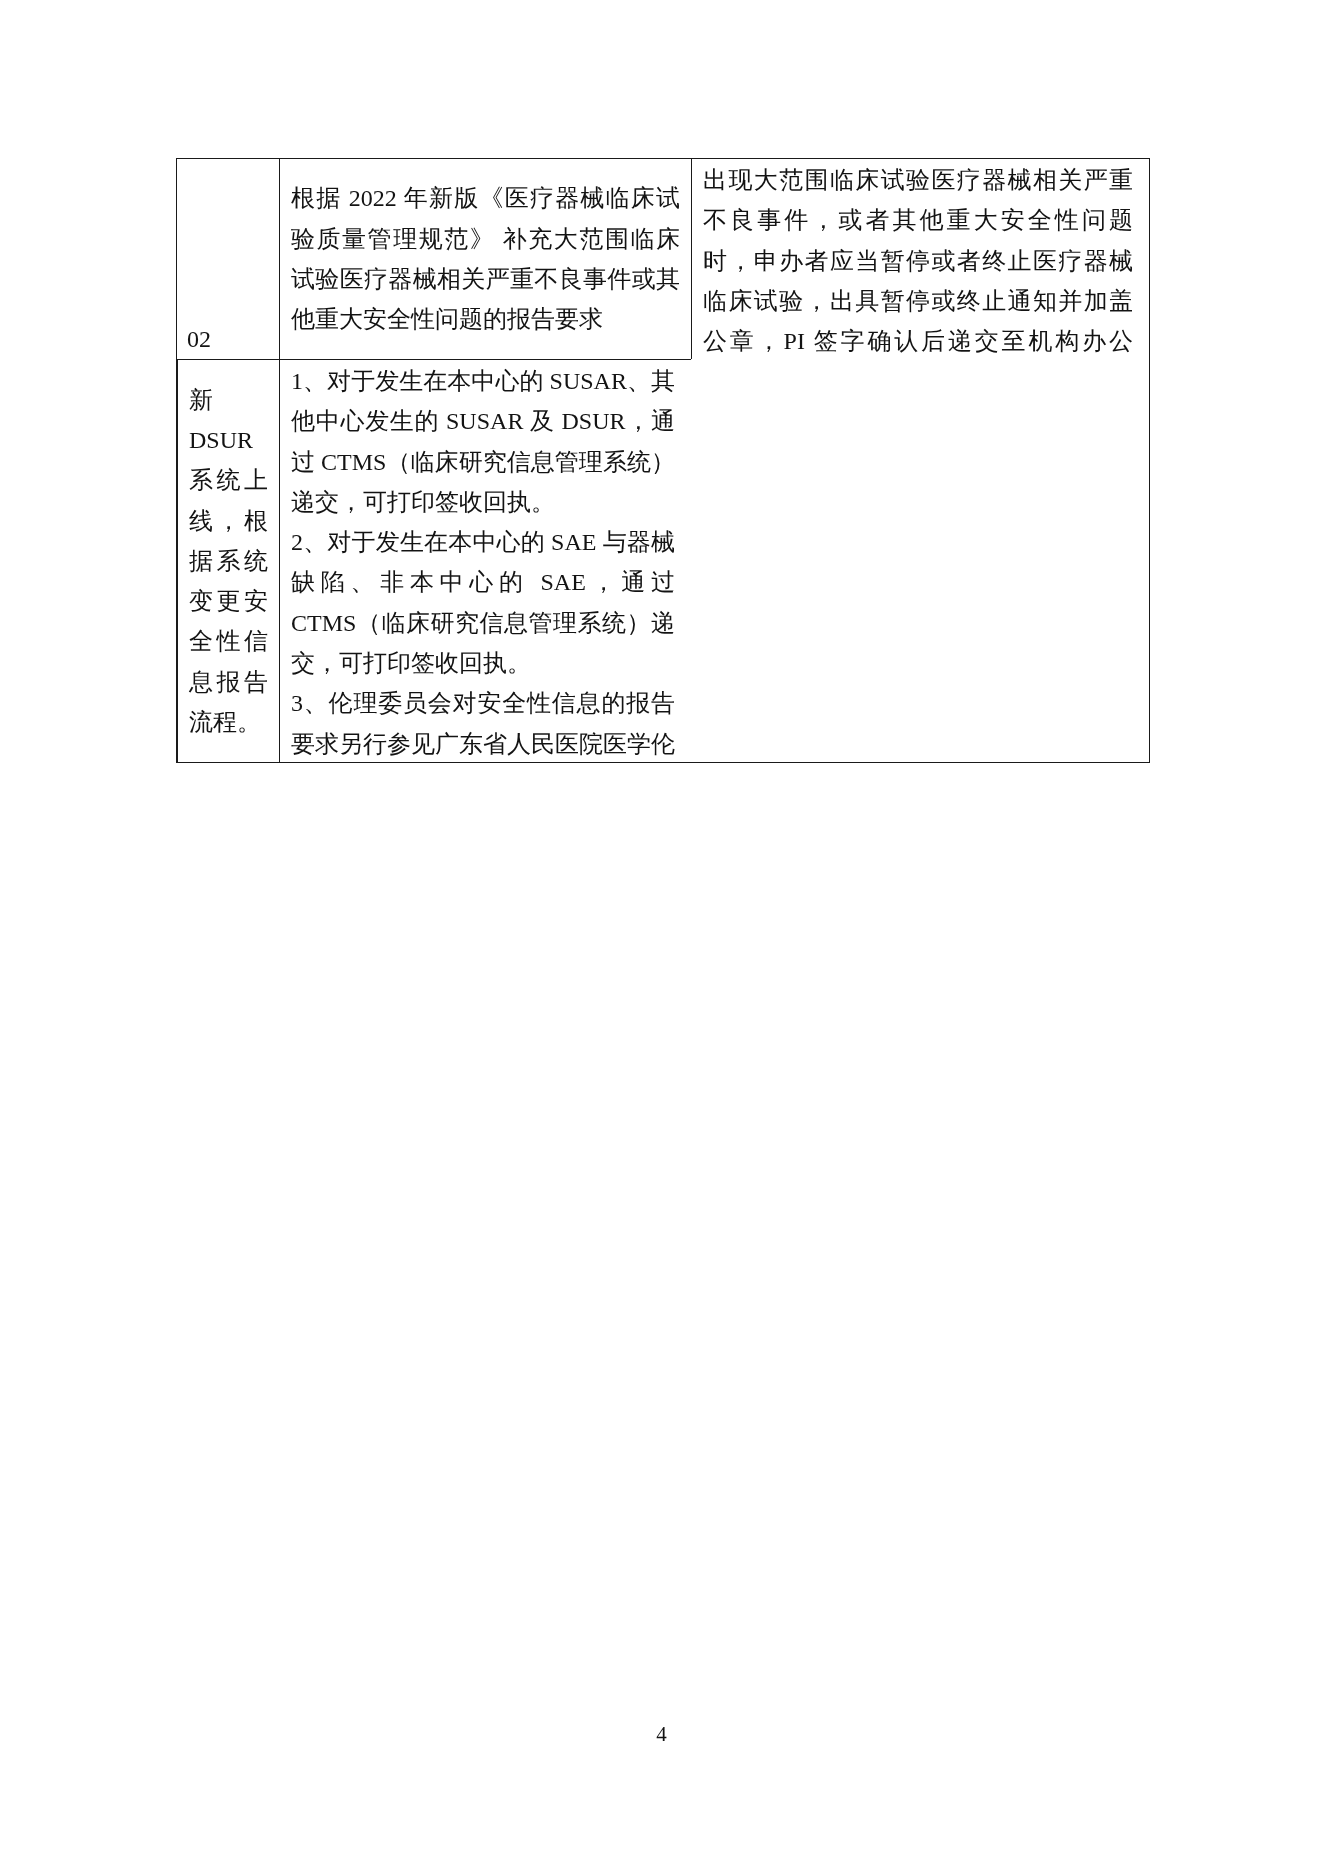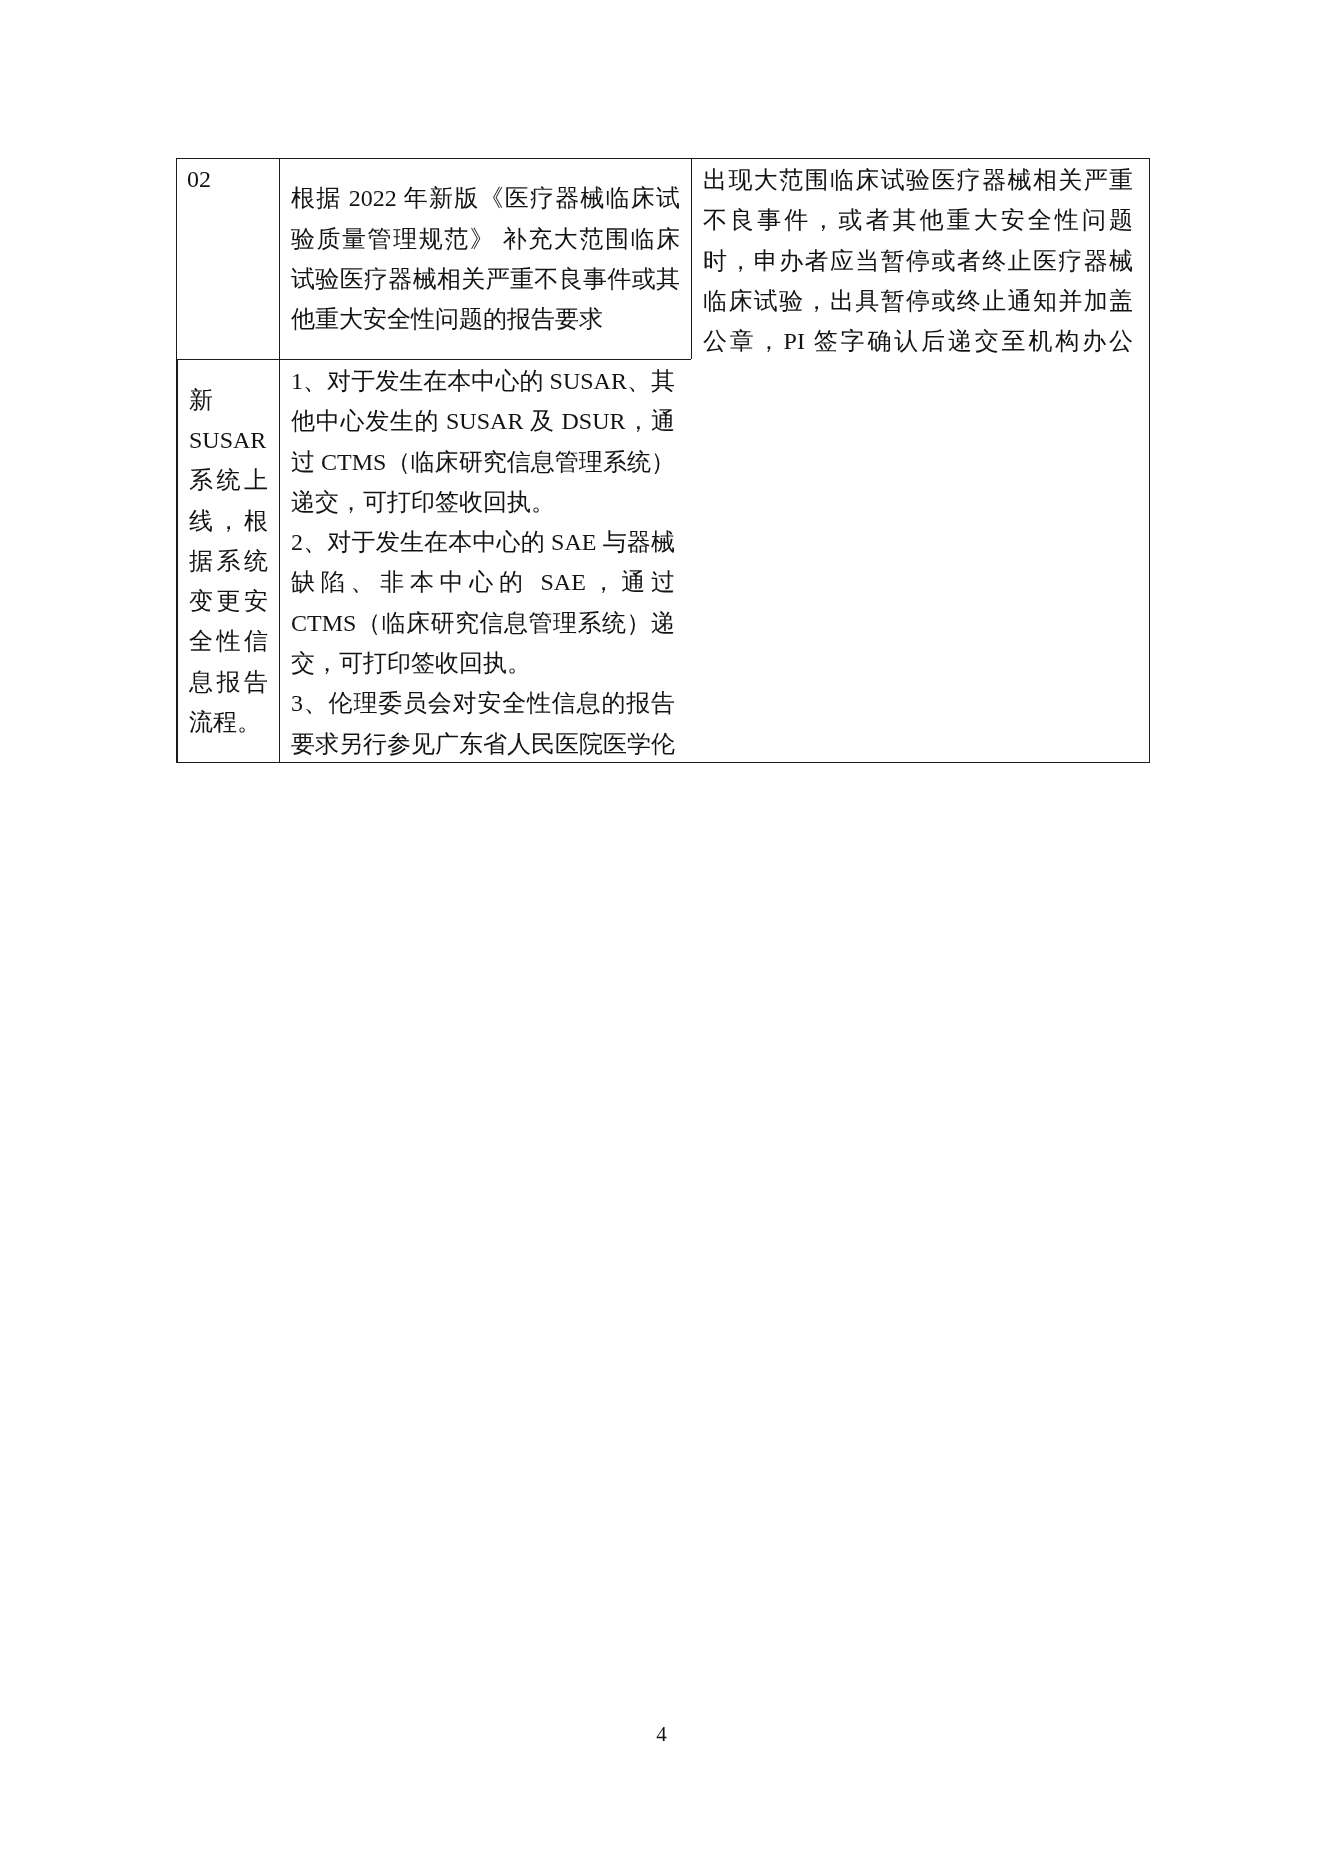--- a/index.html
+++ b/index.html
@@ -30,21 +30,21 @@
     box-sizing: border-box;
     overflow: hidden;
     font-size: 24px;
     line-height: 40.3px;
     color: #131313;
   }
   .cell.b-left { border-left: 1.5px solid #1a1a1a; }
   .cell.b-top  { border-top: 1.5px solid #1a1a1a; }
   .cell-id {
     display: flex;
-    align-items: flex-start;
+    align-items: flex-end;
     padding-left: 10px;
   }
   .cell-change {
     display: flex;
     align-items: center;
     padding: 0 11px;
   }
   .cell-change .txt {
     text-align: justify;
   }
@@ -72,21 +72,21 @@
 
     <div class="cell cell-id">
       <span class="txt">02</span>
     </div>
     <div class="cell cell-change b-left">
       <span class="txt">根据 2022 年新版《医疗器械临床试验质量管理规范》 补充大范围临床试验医疗器械相关严重不良事件或其他重大安全性问题的报告要求</span>
     </div>
     <div class="cell cell-detail b-left">出现大范围临床试验医疗器械相关严重不良事件，或者其他重大安全性问题时，申办者应当暂停或者终止医疗器械临床试验，出具暂停或终止通知并加盖公章，PI 签字确认后递交至机构办公室。</div>
 
     <div class="cell cell-change b-left b-top">
-      <span class="txt">新 SUSAR 系统上线，根据系统变更安全性信息报告流程。</span>
+      <span class="txt">新 DSUR 系统上线，根据系统变更安全性信息报告流程。</span>
     </div>
     <div class="cell cell-detail b-left b-top">1、对于发生在本中心的 SUSAR、其他中心发生的 SUSAR 及 DSUR，通过 CTMS（临床研究信息管理系统）递交，可打印签收回执。
 2、对于发生在本中心的 SAE 与器械缺陷、非本中心的 SAE，通过 CTMS（临床研究信息管理系统）递交，可打印签收回执。
 3、伦理委员会对安全性信息的报告要求另行参见广东省人民医院医学伦理委员会相关指南。</div>
 
   </div>
 
   <div class="page-number">4</div>
 
 </div>

